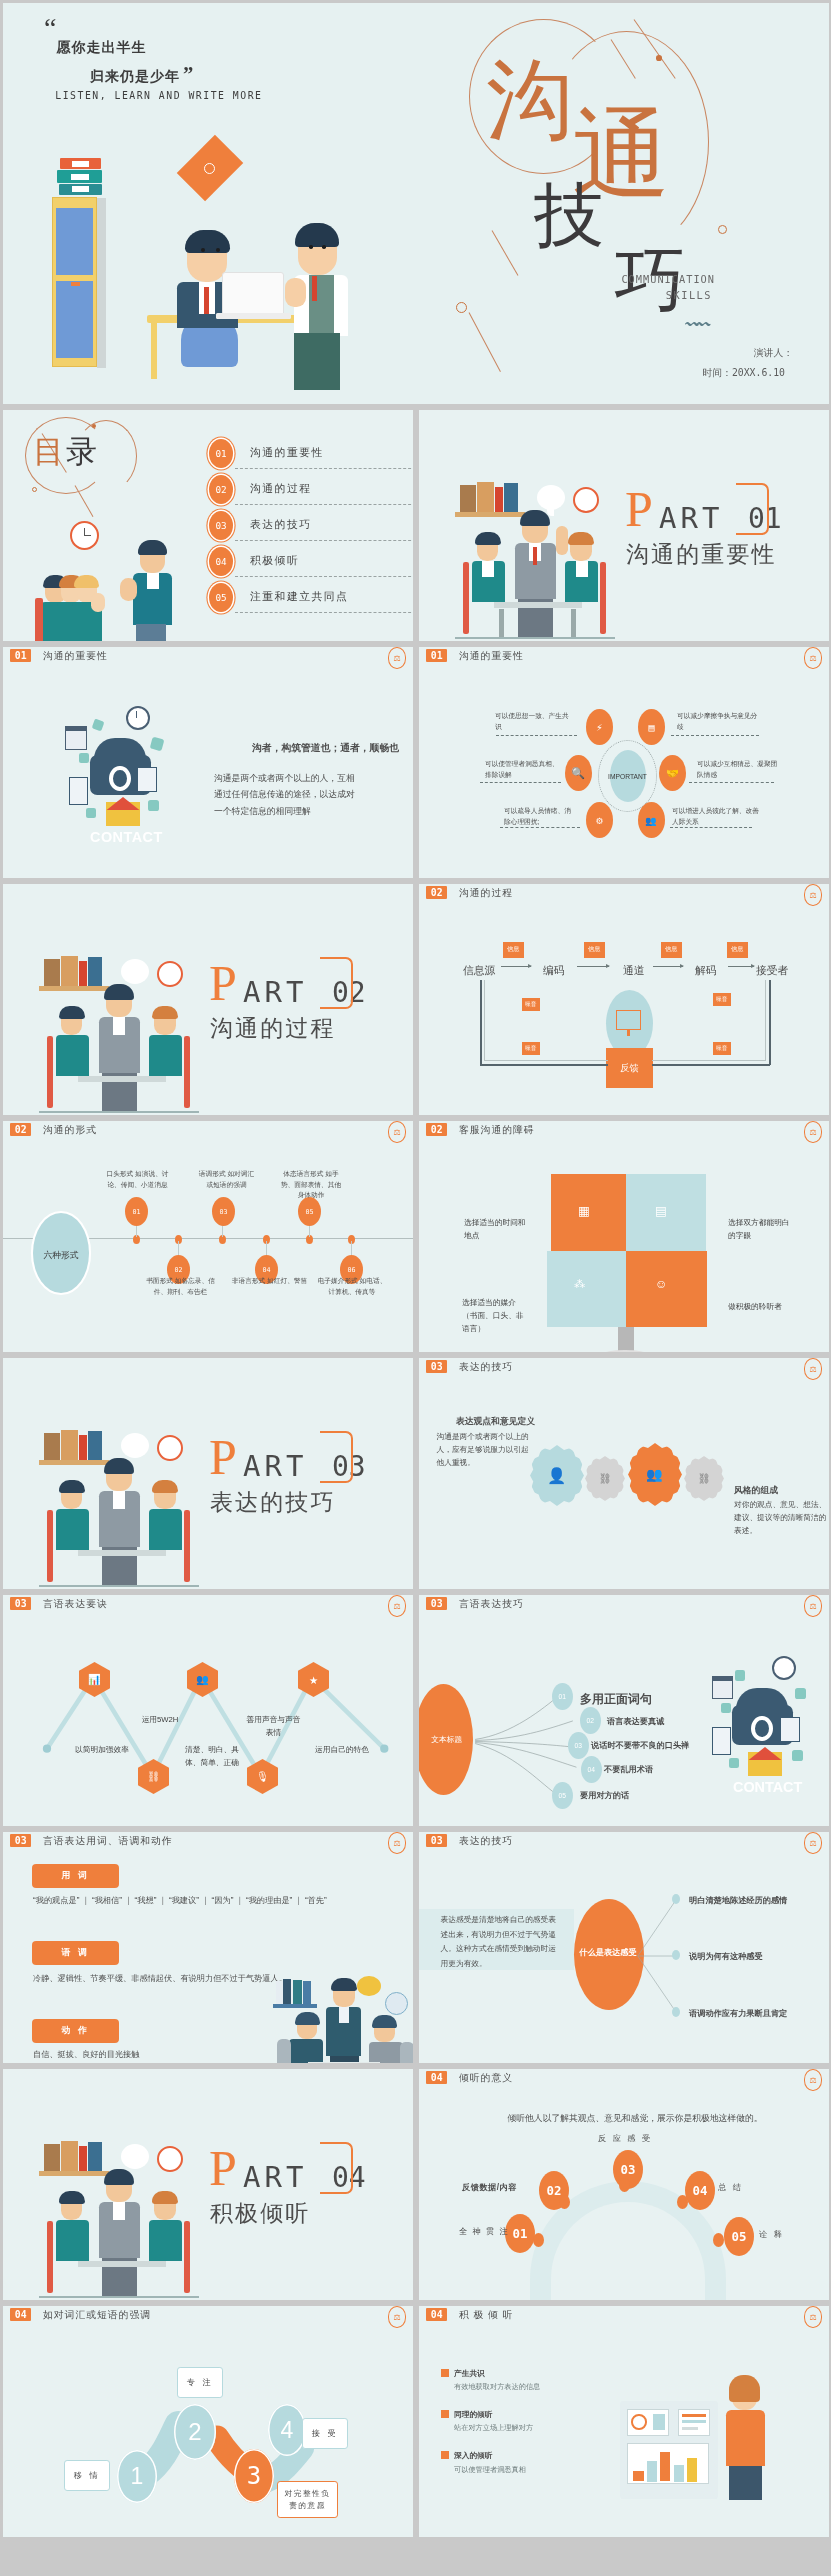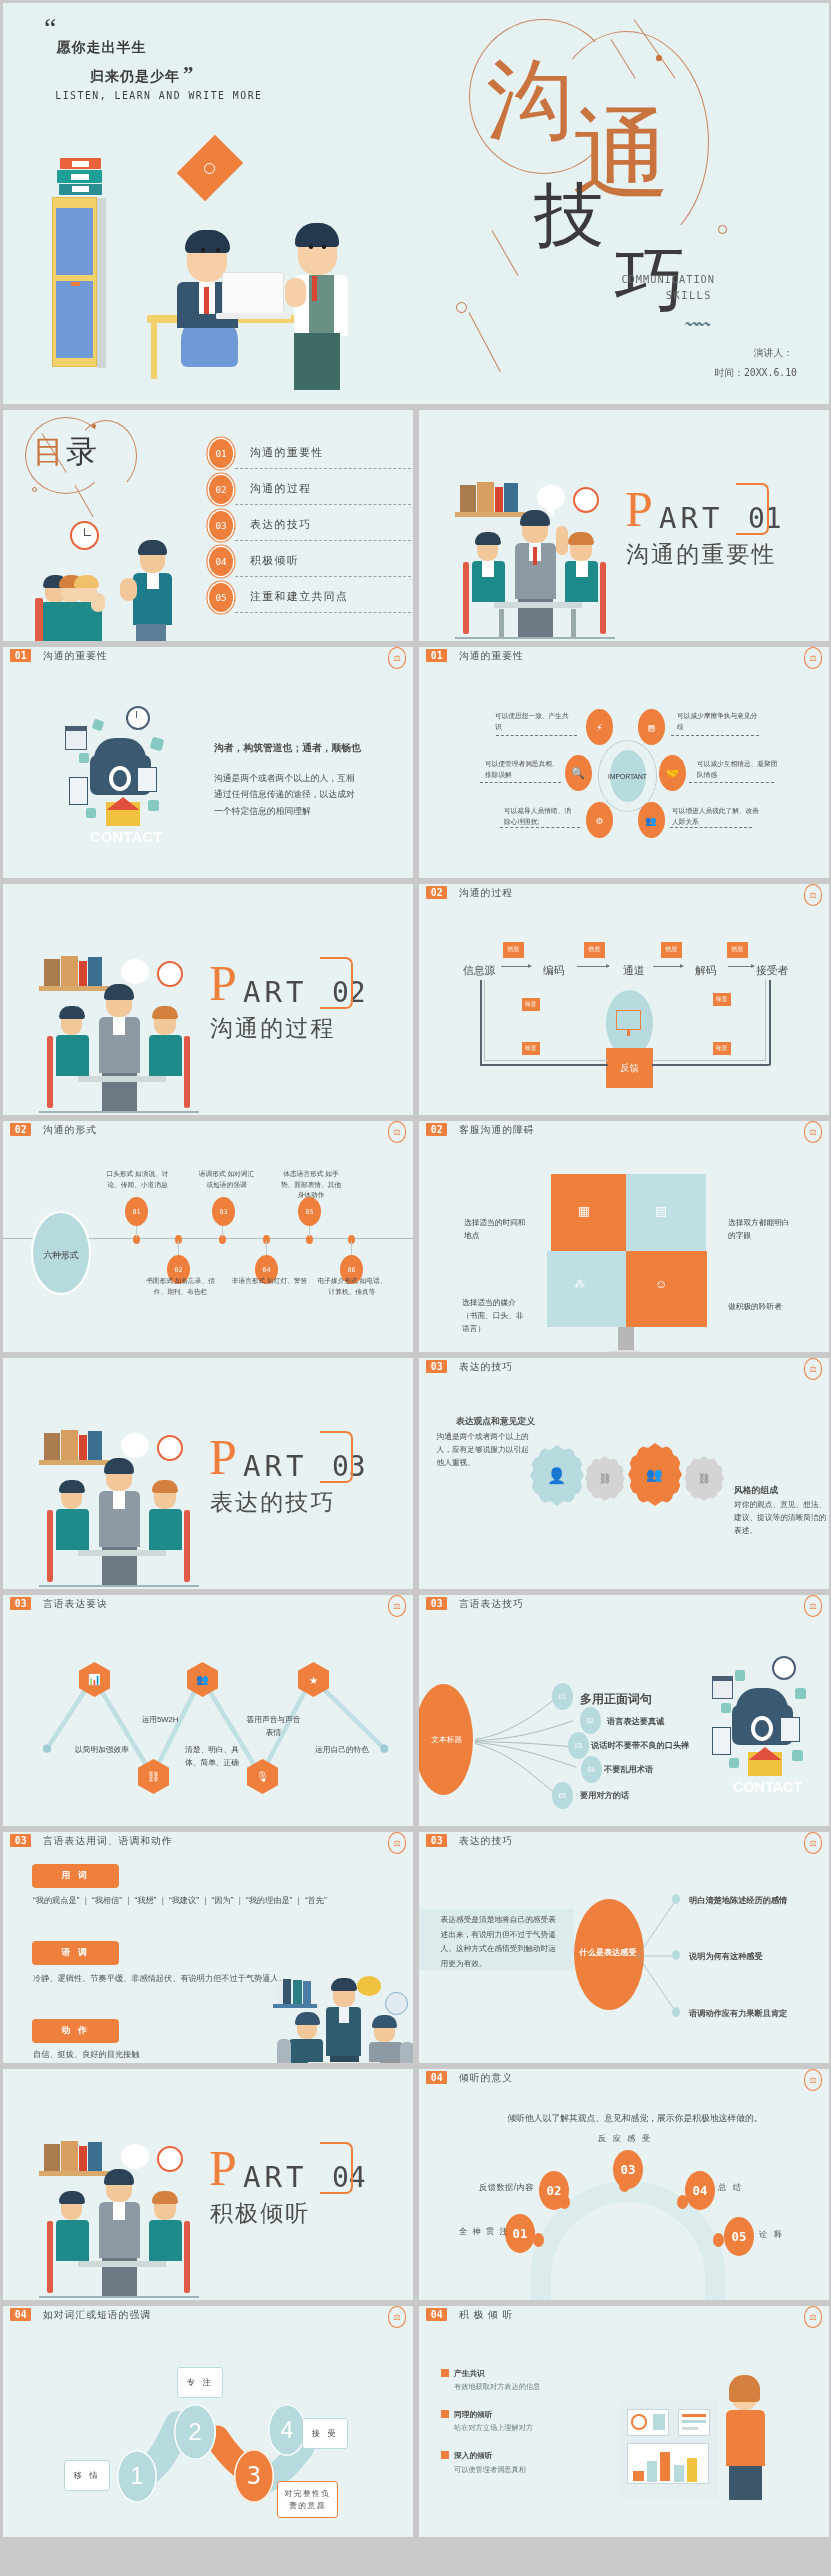--- a/index.html
+++ b/index.html
@@ -65,21 +65,21 @@
     position:absolute; color:#c9733f; font-family:"Liberation Serif","DejaVu Serif",serif;
     font-weight:400; line-height:1;
   }
   .cover .darkchar { color:#3c3a3c; }
   .cover .comm { position:absolute; right:114px; top:270px; font-size:10.3px; color:#6a6a6a;
                  letter-spacing:1px; font-family:"DejaVu Sans Mono","Liberation Mono",monospace; text-align:right;}
   .cover .skills { position:absolute; right:117px; top:286px; font-size:10.3px; color:#6a6a6a;
                  letter-spacing:1.5px; font-family:"DejaVu Sans Mono","Liberation Mono",monospace; text-align:right;}
   .cover .speaker { position:absolute; right:36px; bottom:44px; font-size:9.8px; color:#5b5b5b;
                     font-family:"DejaVu Sans Mono","Liberation Mono",monospace;}
-  .cover .date { position:absolute; right:32px; bottom:24px; font-size:9.8px; color:#5b5b5b;
+  .cover .date { position:absolute; right:44px; bottom:24px; font-size:9.8px; color:#5b5b5b;
                  font-family:"DejaVu Sans Mono","Liberation Mono",monospace;}
   .wave { position:absolute; right:120px; top:309px; color:#5e7f8a; font-size:13.4px; letter-spacing:-1.5px;}
 
   
   .deco-ell { position:absolute; border:1px solid #c9733f; border-radius:50%; }
   .deco-line { position:absolute; background:#c9855f; height:1px; transform-origin:left center;}
   .deco-o { position:absolute; border:1px solid #c9733f; border-radius:50%; }
   .deco-dot{ position:absolute; background:#c9733f; border-radius:50%;}
 
   
@@ -360,21 +360,21 @@
         <div style="position:absolute;left:46px;top:91px;width:34px;height:13.4px;background:#e0503c;clip-path:polygon(50% 0,100% 100%,0 100%);"></div>
 
         <div style="position:absolute;left:33px;top:14.4px;width:10.3px;height:10.3px;background:#86c9c1;border-radius:2.1px;transform:rotate(20deg);"></div>
         <div style="position:absolute;left:91px;top:32px;width:12.4px;height:12.4px;background:#86c9c1;border-radius:2.6px;transform:rotate(15deg);"></div>
         <div style="position:absolute;left:18.5px;top:47px;width:10.3px;height:10.3px;background:#86c9c1;border-radius:2.1px;"></div>
         <div style="position:absolute;left:88px;top:94px;width:11.3px;height:11.3px;background:#86c9c1;border-radius:2.6px;"></div>
         <div style="position:absolute;left:26px;top:102px;width:10.3px;height:10.3px;background:#86c9c1;border-radius:2.1px;"></div>
         <div style="position:absolute;left:30px;top:123px;width:67px;height:15.5px;color:#fff;font-size:14.4px;font-weight:bold;letter-spacing:0.5px;">CONTACT</div>
       </div>
 
-      <div class="ctxt b" style="left:211px;top:93px;width:185px;font-size:9.8px;">沟者，构筑管道也；通者，顺畅也</div>
+      <div class="ctxt b" style="left:211px;top:93px;width:185px;font-size:9.8px;text-align:right;">沟者，构筑管道也；通者，顺畅也</div>
       <div class="ctxt" style="left:211px;top:124px;width:185px;font-size:8.8px;">沟通是两个或者两个以上的人，互相</div>
       <div class="ctxt" style="left:211px;top:140px;width:185px;font-size:8.8px;">通过任何信息传递的途径，以达成对</div>
       <div class="ctxt" style="left:211px;top:157px;width:185px;font-size:8.8px;">一个特定信息的相同理解</div>
     </div>
 
     <div class="slide">
       <div class="shdr">
         <div class="num">01</div>
         <div class="ttl">沟通的重要性</div>
         <div class="badge">
@@ -827,21 +827,21 @@
       <div class="ocircle" style="left:266px;top:102px;width:30px;height:39px;font-size:12.4px;font-weight:bold;">04</div>
       <div class="ocircle" style="left:305px;top:148px;width:30px;height:39px;font-size:12.4px;font-weight:bold;">05</div>
 
       <div class="ocircle" style="left:114px;top:164px;width:11.3px;height:14.4px;"></div>
       <div class="ocircle" style="left:140px;top:126px;width:11.3px;height:14.4px;"></div>
       <div class="ocircle" style="left:200px;top:109px;width:11.3px;height:14.4px;"></div>
       <div class="ocircle" style="left:258px;top:126px;width:11.3px;height:14.4px;"></div>
       <div class="ocircle" style="left:294px;top:164px;width:11.3px;height:14.4px;"></div>
 
       <div class="ctxt" style="left:40px;top:156px;font-size:8.2px;letter-spacing:1.5px;">全 神 贯 注</div>
-      <div class="ctxt" style="left:60px;top:112px;font-size:8.2px;letter-spacing:0.5px;">反馈数据/内容</div>
+      <div class="ctxt" style="left:43px;top:112px;font-size:8.2px;letter-spacing:0.5px;font-weight:bold;">反馈数据/内容</div>
       <div class="ctxt" style="left:179px;top:63px;font-size:8.2px;letter-spacing:2.1px;">反 应 感 受</div>
       <div class="ctxt" style="left:299px;top:112px;font-size:8.2px;letter-spacing:2.1px;">总  结</div>
       <div class="ctxt" style="left:340px;top:159px;font-size:8.2px;letter-spacing:2.1px;">诠  释</div>
     </div>
 
     <div class="slide">
       <div class="shdr">
         <div class="num">04</div>
         <div class="ttl">如对词汇或短语的强调</div>
         <div class="badge">

